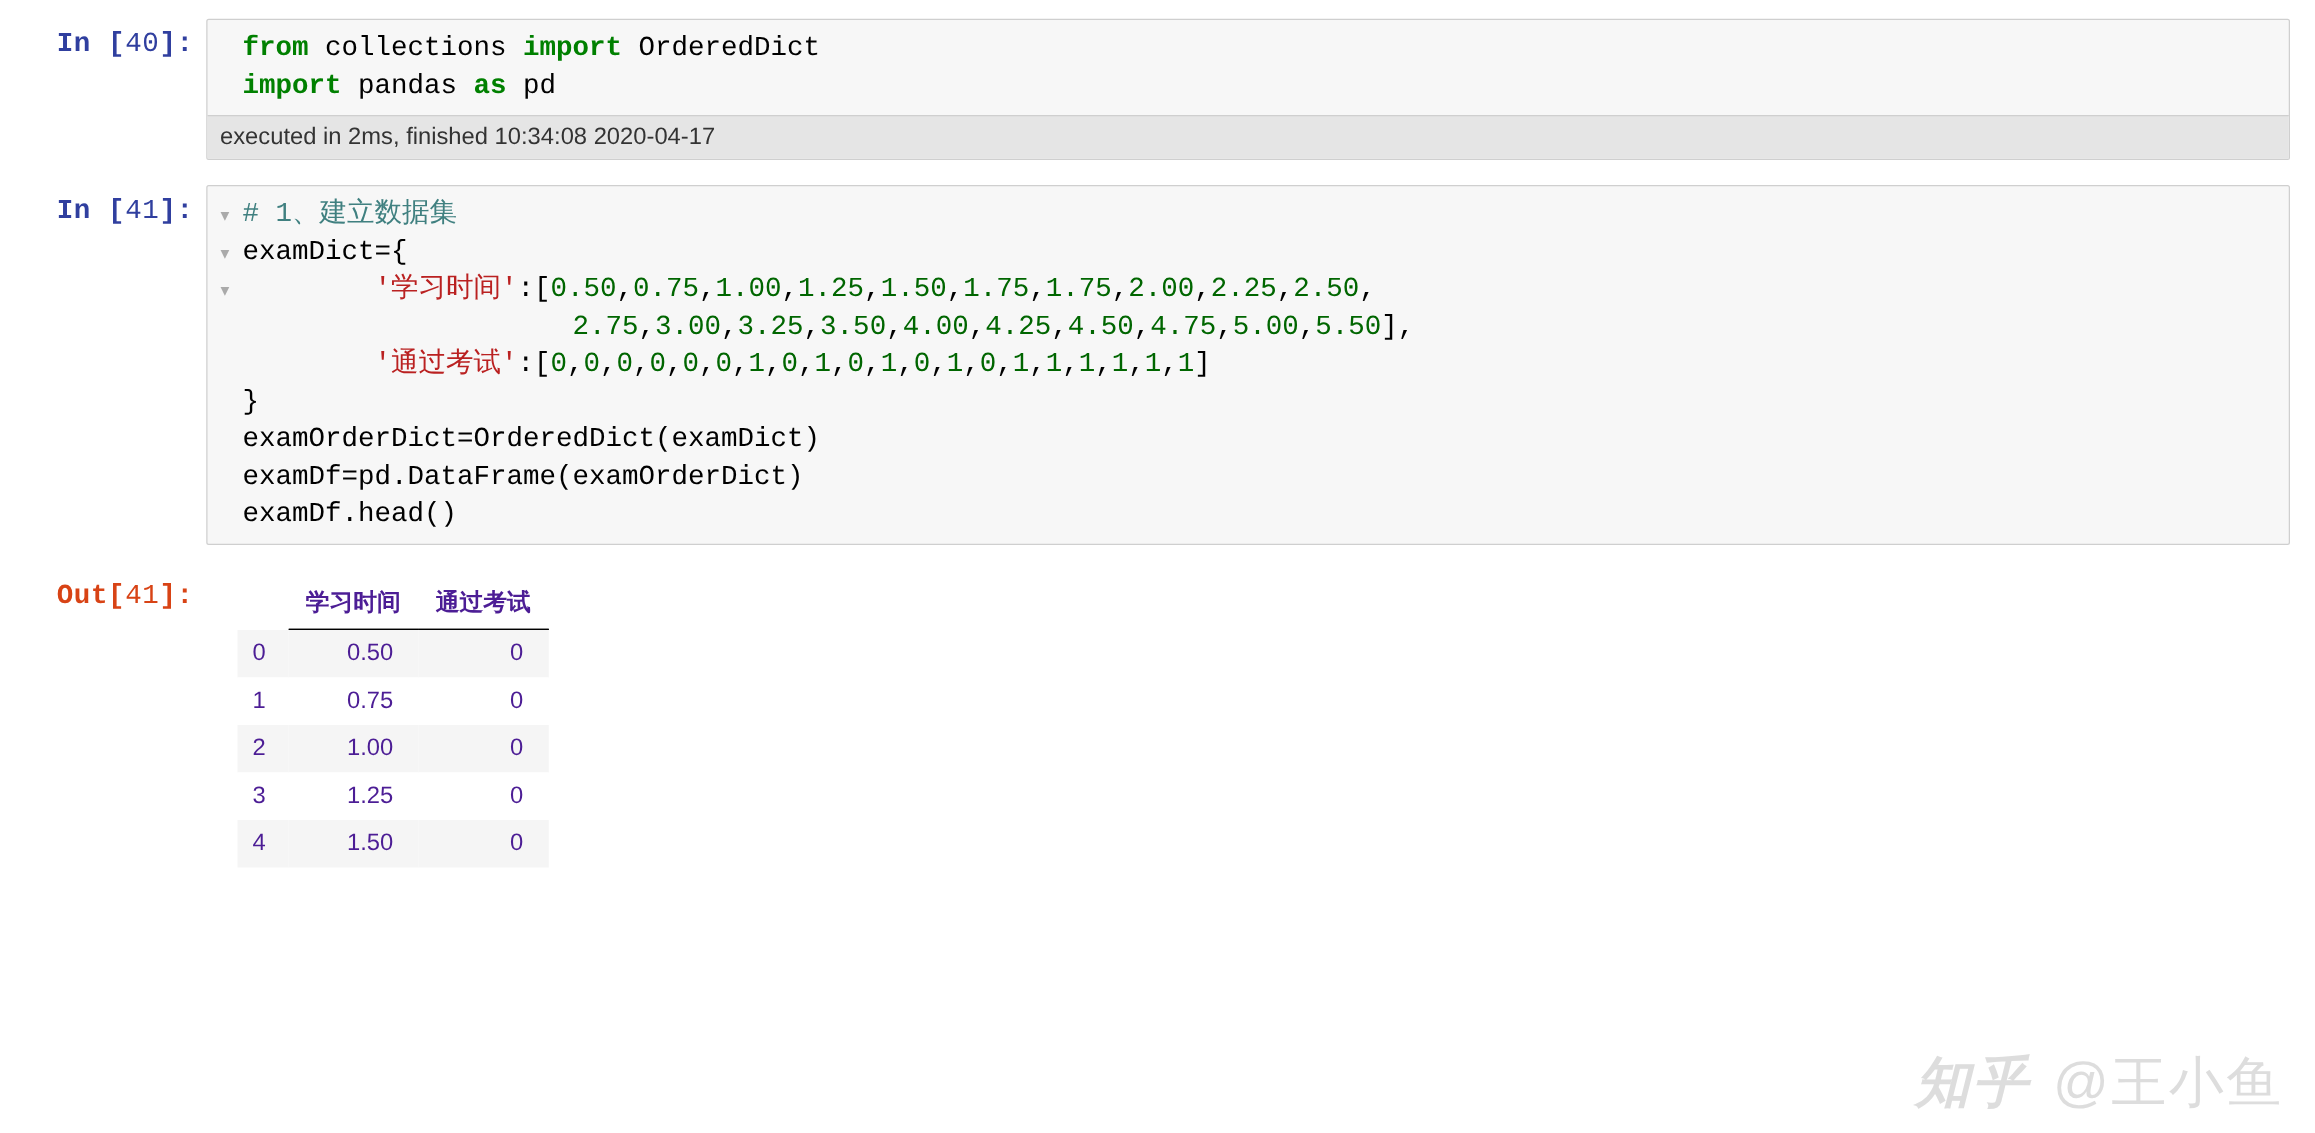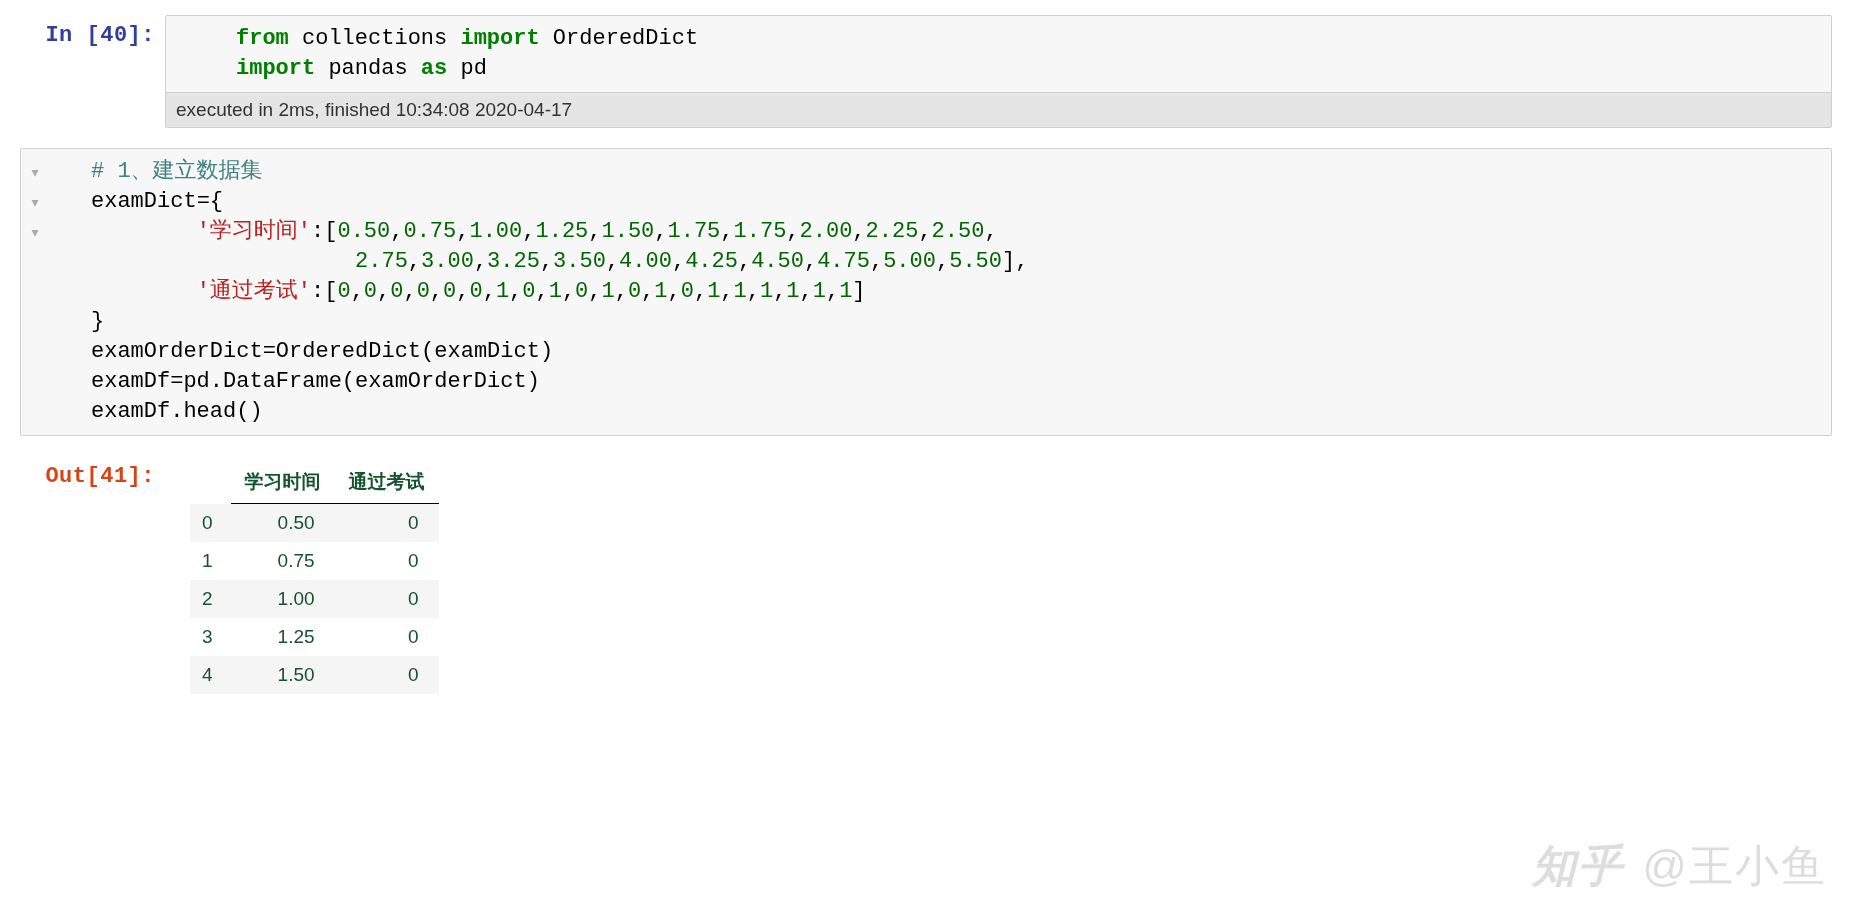--- a/index.html
+++ b/index.html
@@ -23,33 +23,32 @@
     flex-shrink: 0;
     text-align: right;
     padding-right: 10px;
     padding-top: 8px;
     font-family: Menlo, Monaco, "Courier New", monospace;
     font-size: 22px;
     letter-spacing: 0.5px;
   }
   .prompt-in   { color: #303F9F; font-weight: bold; }
   .prompt-out  { color: #D84315; font-weight: 700; }
-  .prompt-num  { font-weight: bold; }
+  .prompt-num  { font-weight: normal; }
   .cell-body {
     flex: 1;
     min-width: 0;
   }
   .code-container {
     border: 1px solid #cfcfcf;
     border-radius: 2px;
     background: #f7f7f7;
   }
   .code-inner {
     display: flex;
-    gap: 42px;
   }
   .gutter {
     width: 28px;
     flex-shrink: 0;
     padding-top: 8px;
     color: #aaaaaa;
     font-size: 14px;
     line-height: 30px;
     text-align: center;
     user-select: none;
@@ -79,21 +78,21 @@
   }
 
   
   .output-area {
     padding-left: 25px;
     padding-top: 5px;
   }
   table.dataframe {
     border-collapse: collapse;
     font-size: 19px;
-    color: #14532d;
+    color: #4c1d95;
   }
   table.dataframe thead th {
     font-weight: bold;
     text-align: right;
     padding: 8px 14px;
     border-bottom: 1.5px solid #000;
     background: #fff;
   }
   table.dataframe thead th:first-child {
     border-bottom: none;
@@ -146,20 +145,23 @@
             </div>
           <div class="code-area" id="code-0"><span class="k-green">from</span><span class="k-plain"> collections </span><span class="k-green">import</span><span class="k-plain"> OrderedDict</span>
 <span class="k-green">import</span><span class="k-plain"> pandas </span><span class="k-green">as</span><span class="k-plain"> pd</span></div>
         </div>
         <div class="exec-meta">executed in 2ms, finished 10:34:08 2020-04-17</div>
       </div>
     </div>
   </div>
 
   <div class="cell">
+    <div class="prompt-col">
+      <span class="prompt-in">In</span><span class="prompt-in"> [</span><span class="prompt-in prompt-num">41</span><span class="prompt-in">]:</span>
+    </div>
     <div class="cell-body">
       <div class="code-container">
         <div class="code-inner">
           <div class="gutter" id="gutter-1">
               <span>▾</span>
               <span>▾</span>
               <span>▾</span>
               <span></span>
               <span></span>
               <span></span>

